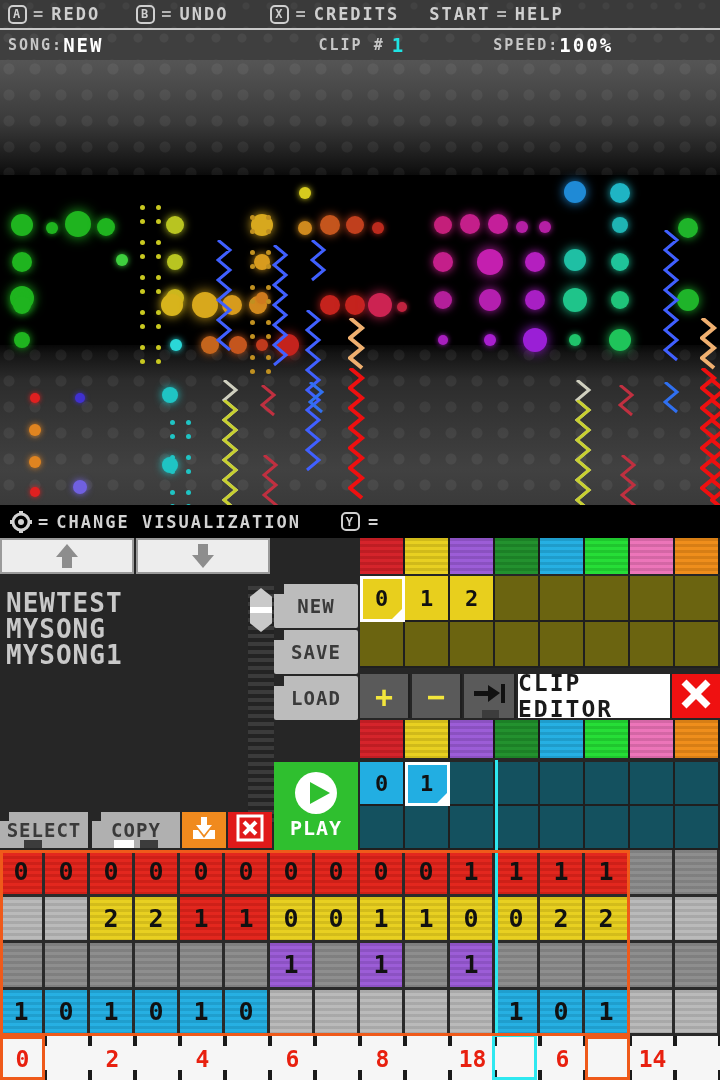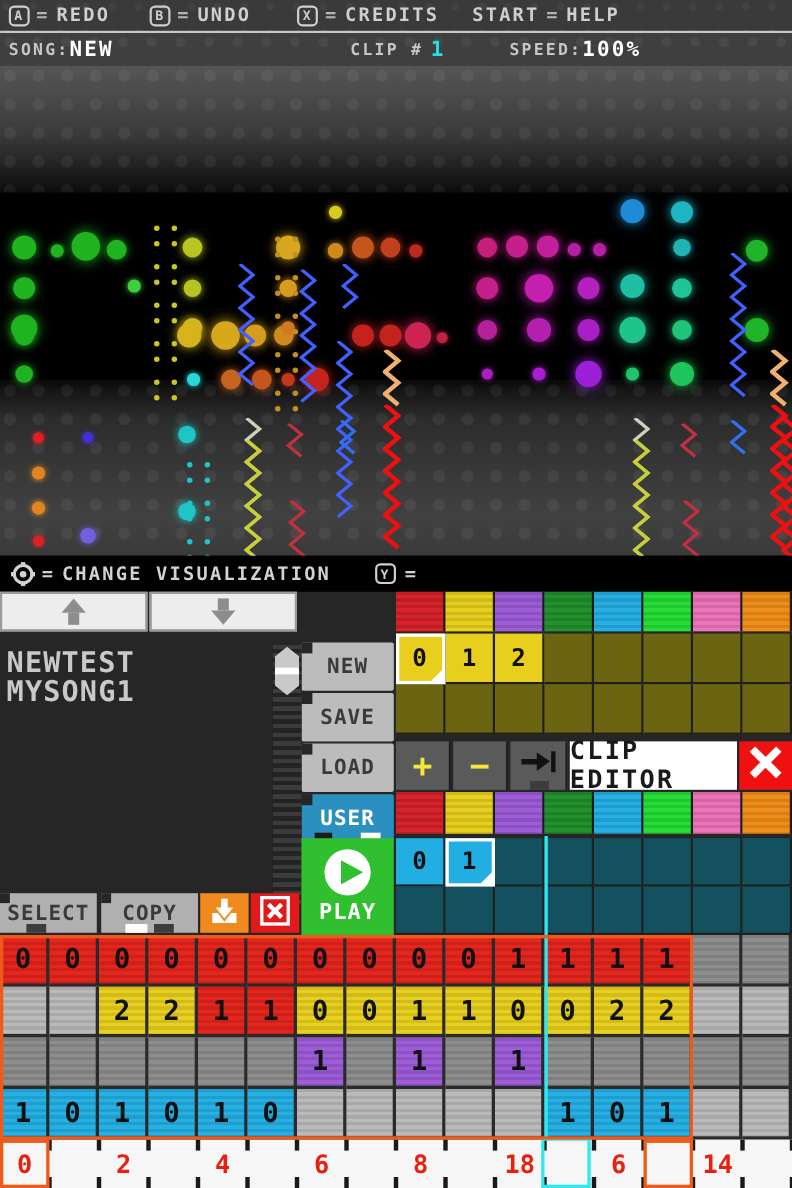--- a/index.html
+++ b/index.html
@@ -204,21 +204,21 @@
       <span class="eq">=</span>
       <span>HELP</span>
     </div>
   </div>
 
   <div class="songbar pix">
     <span class="lbl" style="margin-left:8px">SONG:</span>
     <span class="val">NEW</span>
     <span class="lbl" style="margin-left:215px">CLIP #</span>
     <span class="valc" style="margin-left:7px">1</span>
-    <span class="lbl" style="margin-left:58px">SPEED:</span>
+    <span class="lbl" style="margin-left:88px">SPEED:</span>
     <span class="val">100%</span>
   </div>
 
   <div class="viz">
     <div class="diamonds"></div>
     <div class="darkband"></div>
     <div id="viz-dots">
         <span class="dot" style="left: 11px; top: 154px; width: 22px; height: 22px; background: rgb(31, 180, 31); box-shadow: rgb(31, 180, 31) 0px 0px 11px;"></span>
         <span class="dot" style="left: 46px; top: 162px; width: 12px; height: 12px; background: rgb(31, 180, 31); box-shadow: rgb(31, 180, 31) 0px 0px 6px;"></span>
         <span class="dot" style="left: 65px; top: 151px; width: 26px; height: 26px; background: rgb(31, 180, 31); box-shadow: rgb(31, 180, 31) 0px 0px 13px;"></span>
@@ -439,30 +439,25 @@
       <span>NEW</span>
     </div>
     <div class="sidebtn sb-gray" style="top:92px">
       <span class="notch"></span>
       <span>SAVE</span>
     </div>
     <div class="sidebtn sb-gray" style="top:138px">
       <span class="notch"></span>
       <span>LOAD</span>
     </div>
-    <div class="sidebtn sb-user" style="top:184px">
-      <span class="notch"></span>
-      <span>USER</span>
-      <span class="kb1"></span>
-      <span class="kb2"></span>
-    </div>
   </div>
 
   <div class="songlist">
     <div class="item">NEWTEST</div>
+    <div class="item">MYSONG</div>
     <div class="item">MYSONG1</div>
   </div>
   <div class="sbar"></div>
   <div class="sthumb"></div>
 
   <div class="playbtn">
     <span class="playcircle"></span>
     <span class="lbl">PLAY</span>
   </div>
 

